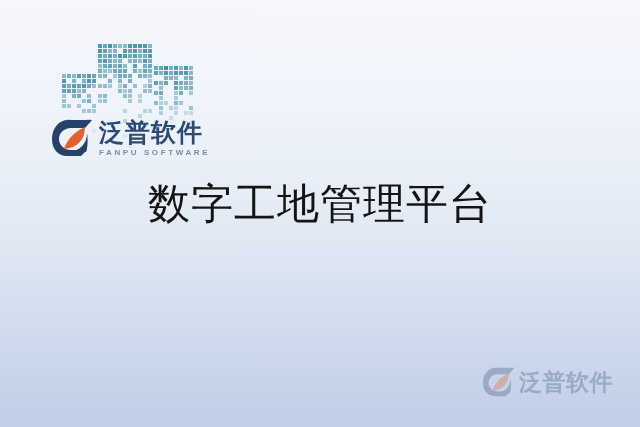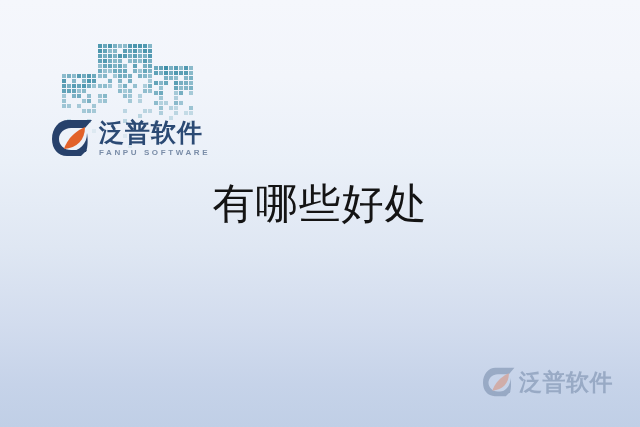--- a/index.html
+++ b/index.html
@@ -349,21 +349,21 @@
       <path d="M33 8 C33 21 25 29 12 30 C12 30 16 15 33 8 Z" fill="#e2622a"></path>
       <path d="M35 14 C35 25 28 32 16 33 L34 33 C36 28 36 20 35 14 Z" fill="#27416b"></path>
     </svg>
     <div id="logo-text-wrap">
       <div id="logo-cn">泛普软件</div>
       <div id="logo-en">FANPU SOFTWARE</div>
     </div>
   </div>
 
   <div id="headline">
-    <span class="ln">有哪些好处</span>
+    <span class="ln">数字工地管理平台</span>
   </div>
 
   <div id="watermark">
     <div id="wm-row">
       <svg id="wm-mark" viewBox="0 0 42 38">
         <path d="M16 1 L40 1 L33 9 L19 9 C12 9 7 14 7 20 C7 26 12 31 19 31 L35 31 L29 37 L15 37 C6 37 0 30 0 20 C0 9 7 1 16 1 Z" fill="#7489a8"></path>
         <path d="M33 8 C33 21 25 29 12 30 C12 30 16 15 33 8 Z" fill="#d98f76"></path>
         <path d="M35 14 C35 25 28 32 16 33 L34 33 C36 28 36 20 35 14 Z" fill="#7489a8"></path>
       </svg>
       <div id="wm-cn">泛普软件</div>

